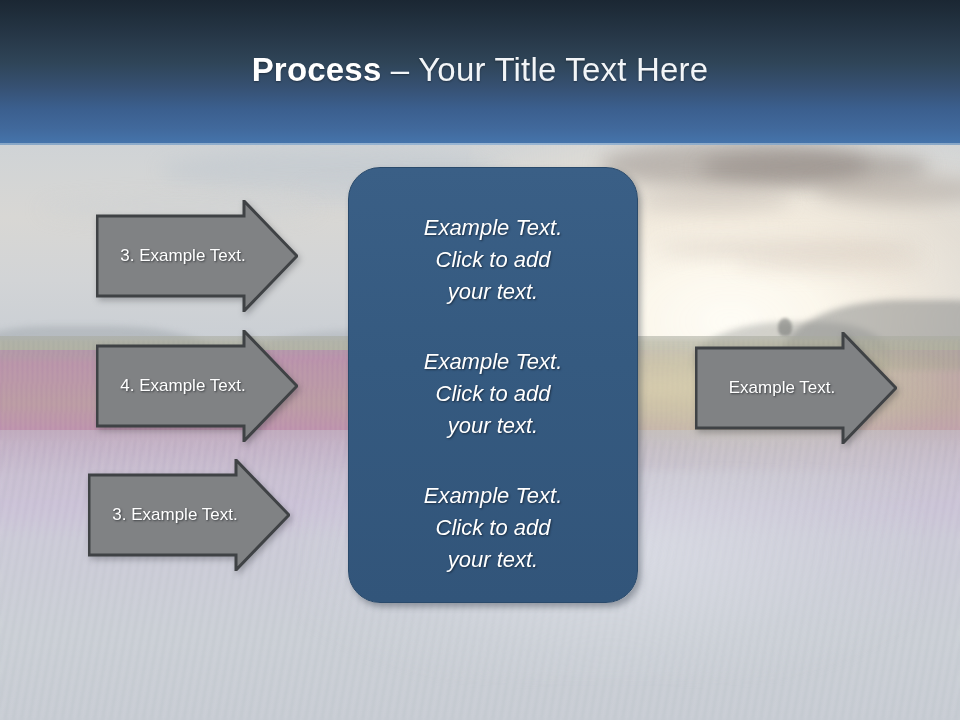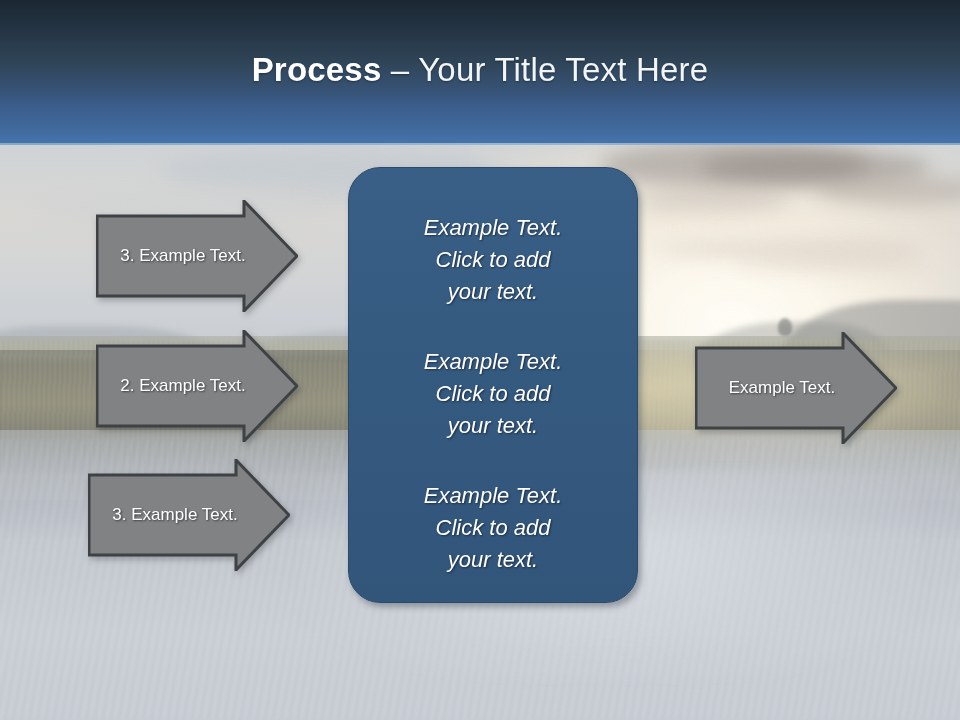--- a/index.html
+++ b/index.html
@@ -6,21 +6,21 @@
     margin: 0;
     padding: 0;
     background: #ffffff;
   }
   #slide {
     position: relative;
     width: 960px;
     height: 720px;
     overflow: hidden;
     font-family: "Liberation Sans", sans-serif;
-    background: #0f172a;
+    background: #d946ef;
   }
 
   
   .bg-photo {
     position: absolute;
     left: 0; top: 0;
     width: 960px;
     height: 720px;
   }
   
@@ -322,21 +322,21 @@
     <svg viewBox="0 0 202 112" xmlns="http://www.w3.org/2000/svg">
       <polygon points="1,16 148,16 148,1 201,56 148,111 148,96 1,96" fill="#808284" stroke="#3f4245" stroke-width="3" stroke-linejoin="miter"></polygon>
     </svg>
     <div class="arrow-label">3. Example Text.</div>
   </div>
 
   <div class="arrow" id="arrow-2">
     <svg viewBox="0 0 202 112" xmlns="http://www.w3.org/2000/svg">
       <polygon points="1,16 148,16 148,1 201,56 148,111 148,96 1,96" fill="#808284" stroke="#3f4245" stroke-width="3" stroke-linejoin="miter"></polygon>
     </svg>
-    <div class="arrow-label">2. Example Text.</div>
+    <div class="arrow-label">4. Example Text.</div>
   </div>
 
   <div class="arrow" id="arrow-3">
     <svg viewBox="0 0 202 112" xmlns="http://www.w3.org/2000/svg">
       <polygon points="1,16 148,16 148,1 201,56 148,111 148,96 1,96" fill="#808284" stroke="#3f4245" stroke-width="3" stroke-linejoin="miter"></polygon>
     </svg>
     <div class="arrow-label">3. Example Text.</div>
   </div>
 
   <div class="center-box">

